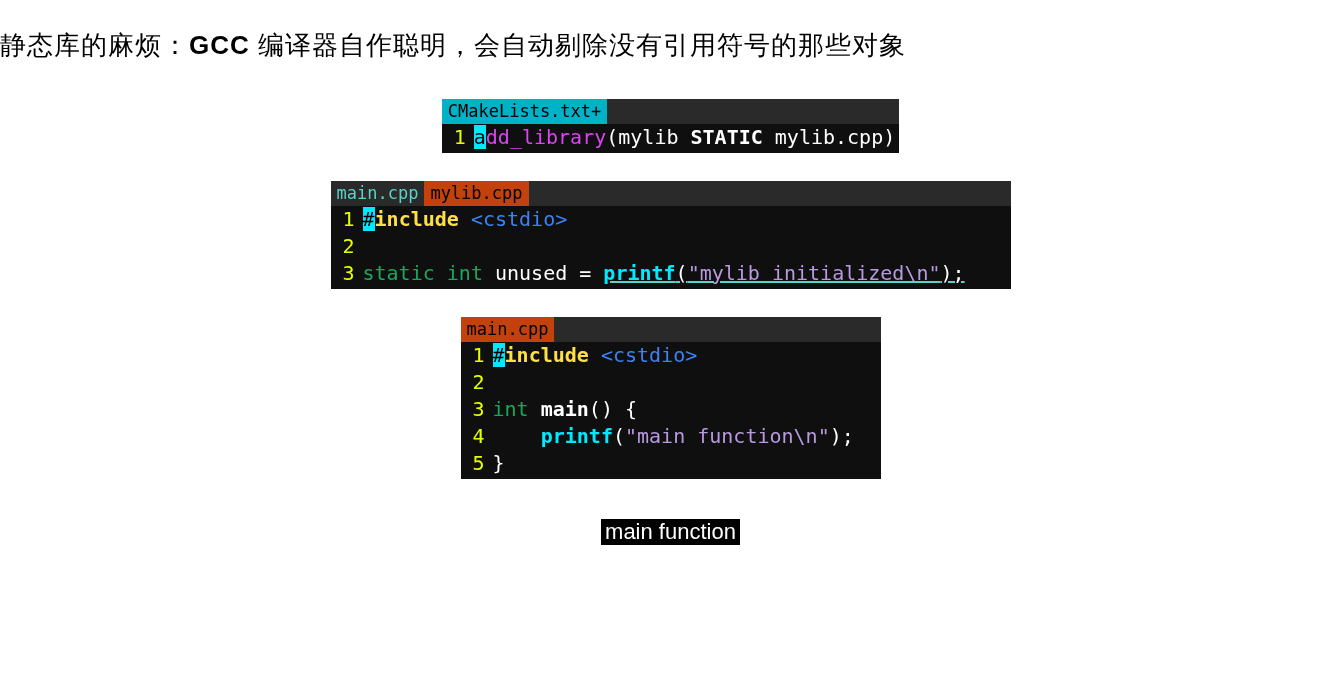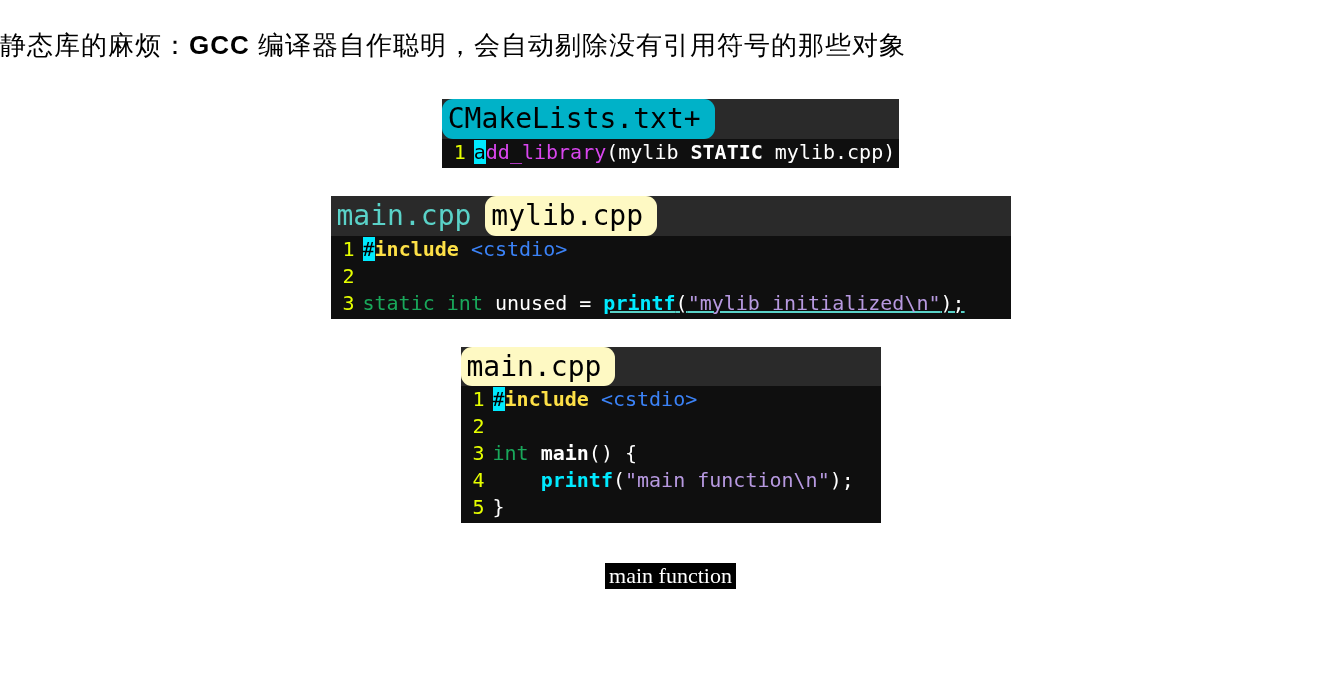--- a/index.html
+++ b/index.html
@@ -31,31 +31,30 @@
     color: #c9d1d9;
     display: inline-block;
   }
   .tabbar {
     background: #2a2a2a;
     display: flex;
     align-items: stretch;
     width: 100%;
   }
   .tab {
-    padding: 1px 14px 1px 6px;
-    font-size: 28px;
+    padding: 1px 6px 1px 6px;
+    font-size: 17px;
     color: #5ad2c8;
-    border-radius: 11px;
   }
   .tab.active-cyan {
     background: #00b2c8;
     color: #000;
   }
   .tab.active-yellow {
-    background: #fef9c3;
+    background: #c2410c;
     color: #000;
   }
   .tab.inactive-cyan {
     color: #5ad2c8;
   }
   .codebody {
     background: #0f0f0f;
     padding: 0 4px 2px 0;
   }
   .line {
@@ -85,21 +84,21 @@
   .underline { text-decoration: underline; text-decoration-color: #5ad2c8; }
 
   
   #block1 { width: auto; }
   #block2 { width: 680px; }
   #block3 { width: 420px; }
 
   .output-box {
     background: #000;
     color: #fff;
-    font-family: Liberation Serif, serif;
+    font-family: Liberation Sans, sans-serif;
     font-size: 22px;
     padding: 0 4px;
     display: inline-block;
     margin-top: 12px;
   }
 </style>
 </head>
 <body>
 
 <div class="heading">

